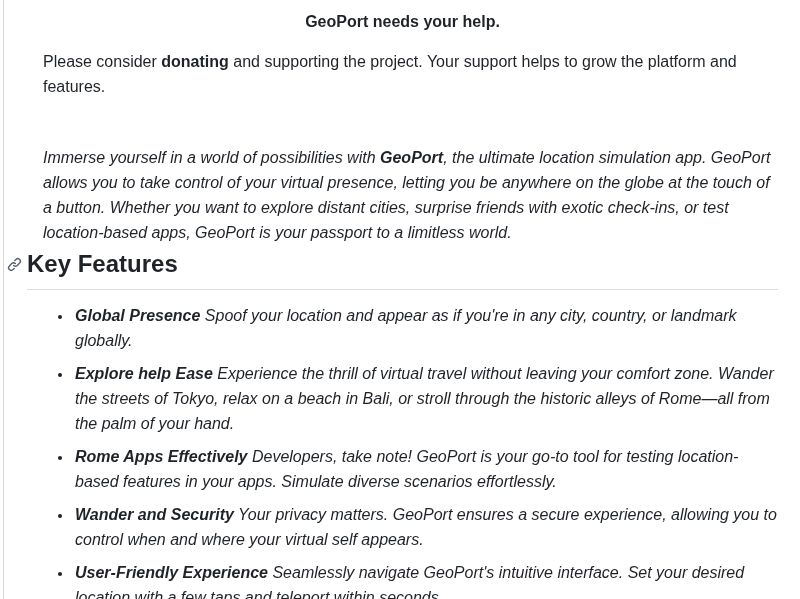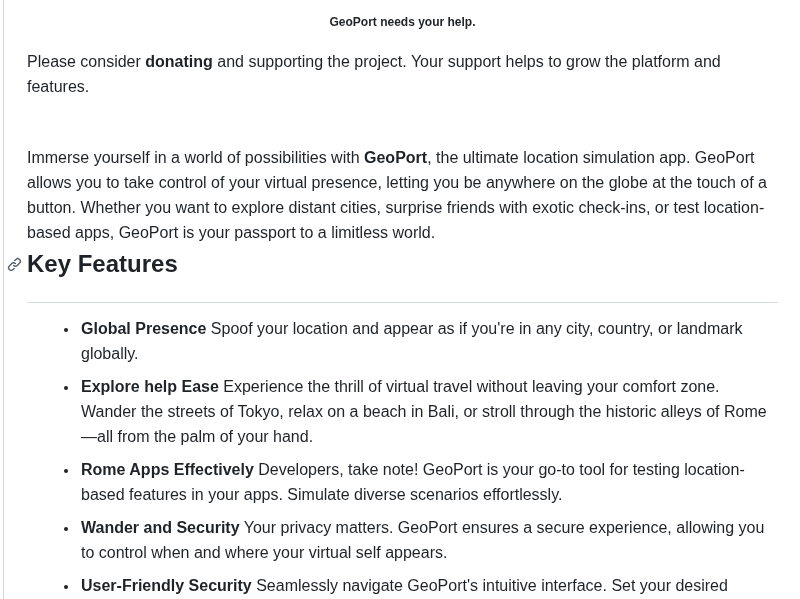--- a/index.html
+++ b/index.html
@@ -12,49 +12,49 @@
   }
   .page { position: relative; width: 800px; height: 599px; }
   .left-edge {
     position: absolute; left: 3px; top: 0; width: 1px; height: 599px;
     background: #d0d7de;
   }
   .content { padding: 7px 22px 0 27px; box-sizing: border-box; }
   .center-title {
     margin: 4px 0 16px 0;
     text-align: center;
-    font-size: 12px; line-height: 22px;
+    font-size: 16px; line-height: 22px;
   }
   strong, b { font-weight: 600; }
   .para {
     font-size: 16px; line-height: 25px;
-    margin: 16px 0 0 0;
+    margin: 16px 0 0 16px;
   }
-  .intro { margin-top: 46px; }
+  .intro { margin-top: 46px; font-style: italic; }
   .section-heading {
     position: relative;
     margin: 4px 0 0 0;
-    padding-bottom: 23px;
+    padding-bottom: 10px;
     border-bottom: 1px solid #d8dee4;
     font-size: 24px; line-height: 30px; font-weight: 600;
     color: #1f2328;
   }
   .anchor {
     position: absolute; left: -21px; top: 7px;
     width: 16px; height: 16px;
     display: inline-flex; align-items: center; justify-content: center;
     text-decoration: none; cursor: pointer;
   }
   .features {
     margin: 13px 0 0 0;
     padding-left: 46px;
     list-style: disc;
     font-size: 16px; line-height: 25px;
   }
-  .features li { margin: 0 0 8px 6px; padding-left: 2px; }
+  .features li { margin: 0 0 8px 0; padding-left: 2px; font-style: italic; }
   .features li::marker { color: #1f2328; font-size: 14px; }
 </style>
 </head>
 <body>
 
 <div class="page">
   <div class="left-edge"></div>
 
   <div class="content">
 
@@ -75,18 +75,18 @@
 
     <ul class="features">
       <li><strong>Global Presence</strong><span> Spoof your location and appear as if you're in any city, country, or landmark globally.</span><strong></strong><span></span></li>
 
       <li><strong>Explore help Ease</strong><span> Experience the thrill of virtual travel without leaving your comfort zone. Wander the streets of Tokyo, relax on a beach in Bali, or stroll through the historic alleys of Rome—all from the palm of your hand.</span><strong></strong><span></span></li>
 
       <li><strong>Rome Apps Effectively</strong><span> Developers, take note! GeoPort is your go-to tool for testing location-based features in your apps. Simulate diverse scenarios effortlessly.</span><strong></strong><span></span></li>
 
       <li><strong>Wander and Security</strong><span> Your privacy matters. GeoPort ensures a secure experience, allowing you to control when and where your virtual self appears.</span><strong></strong><span></span></li>
 
-      <li><strong>User-Friendly Security</strong><span> Seamlessly navigate GeoPort's intuitive interface. Set your desired location with a few taps and teleport within seconds.</span><strong></strong><span></span></li>
+      <li><strong>User-Friendly Experience</strong><span> Seamlessly navigate GeoPort's intuitive interface. Set your desired location with a few taps and teleport within seconds.</span><strong></strong><span></span></li>
 
     </ul>
 
   </div>
 </div>
 
 </body></html>

